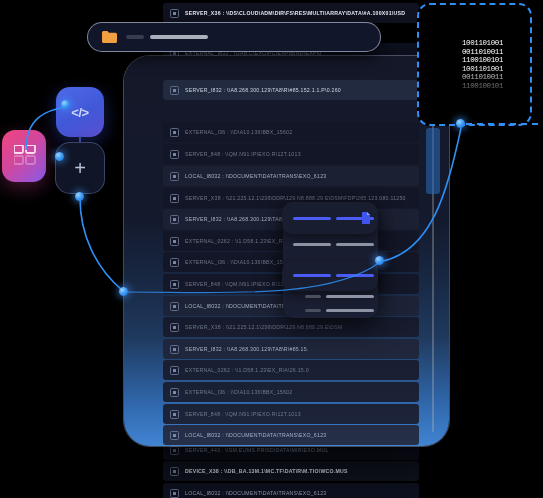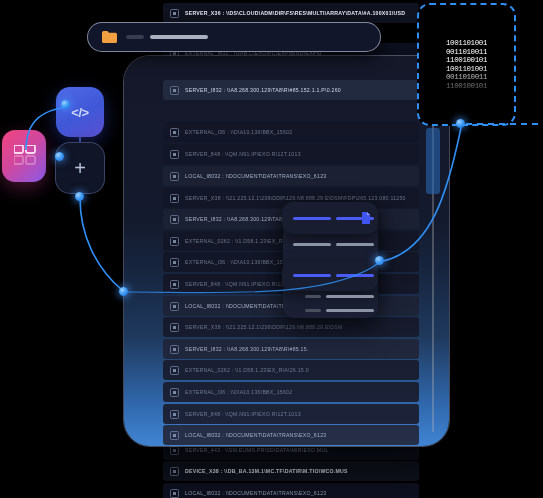--- a/index.html
+++ b/index.html
@@ -99,21 +99,21 @@
   .dot{
     position:absolute;width:9px;height:9px;border-radius:50%;
     background:radial-gradient(circle at 35% 32%,#9fd2ff 0%,#3d9cf5 45%,#1f6fdc 100%);
     box-shadow:0 0 7px 2px rgba(70,150,255,.55);
   }
 
   
   #binary-box{
     position:absolute;left:417px;top:3px;width:95px;height:119px;
     border:2px dashed #2f8ff5;border-radius:13px;background:#000;
-    display:flex;align-items:center;justify-content:center;
+    display:flex;align-items:center;justify-content:center;padding-left:16px;
   }
   #binary-text{
     font-family:"Liberation Mono",monospace;
     font-size:7.5px;line-height:8.5px;letter-spacing:-.4px;
     color:#fff;text-align:center;white-space:pre;
     -webkit-mask-image:linear-gradient(180deg,#000 55%,rgba(0,0,0,.25) 100%);
             mask-image:linear-gradient(180deg,#000 55%,rgba(0,0,0,.25) 100%);
   }
 
   

